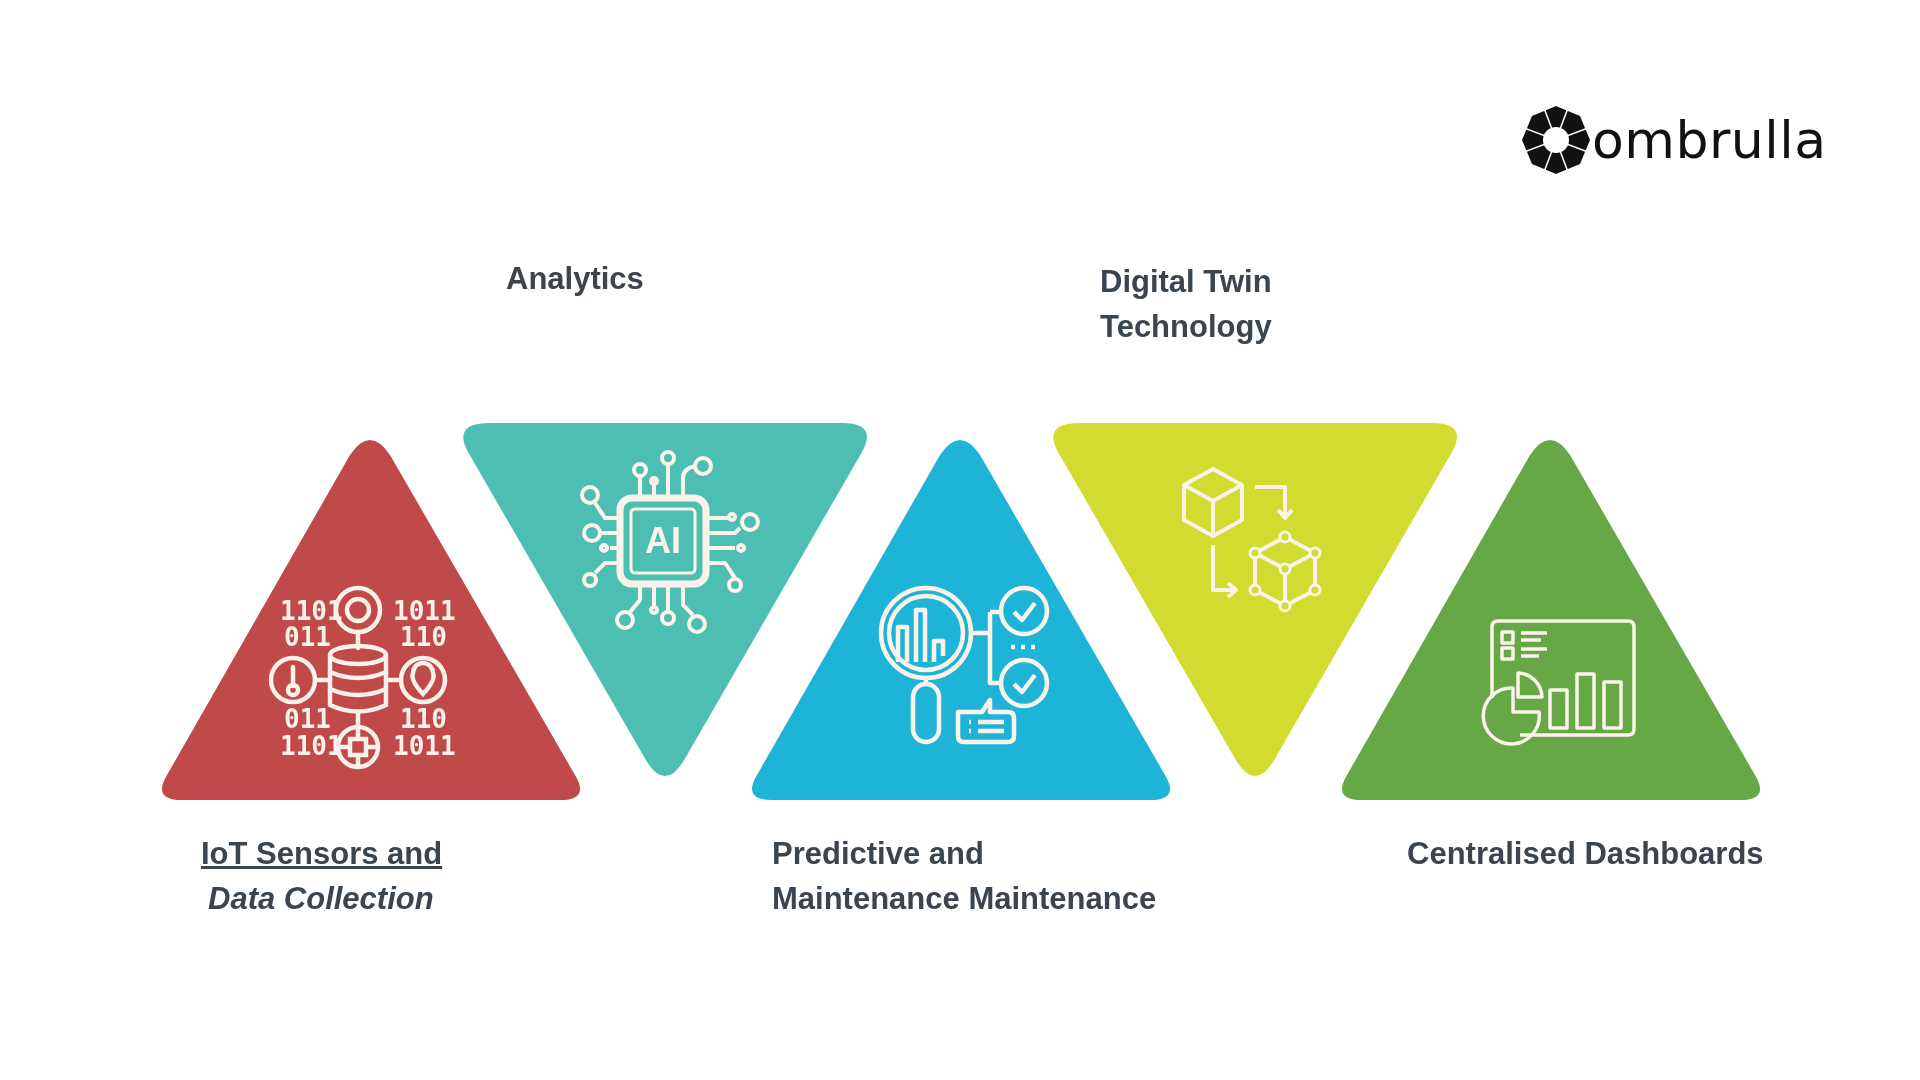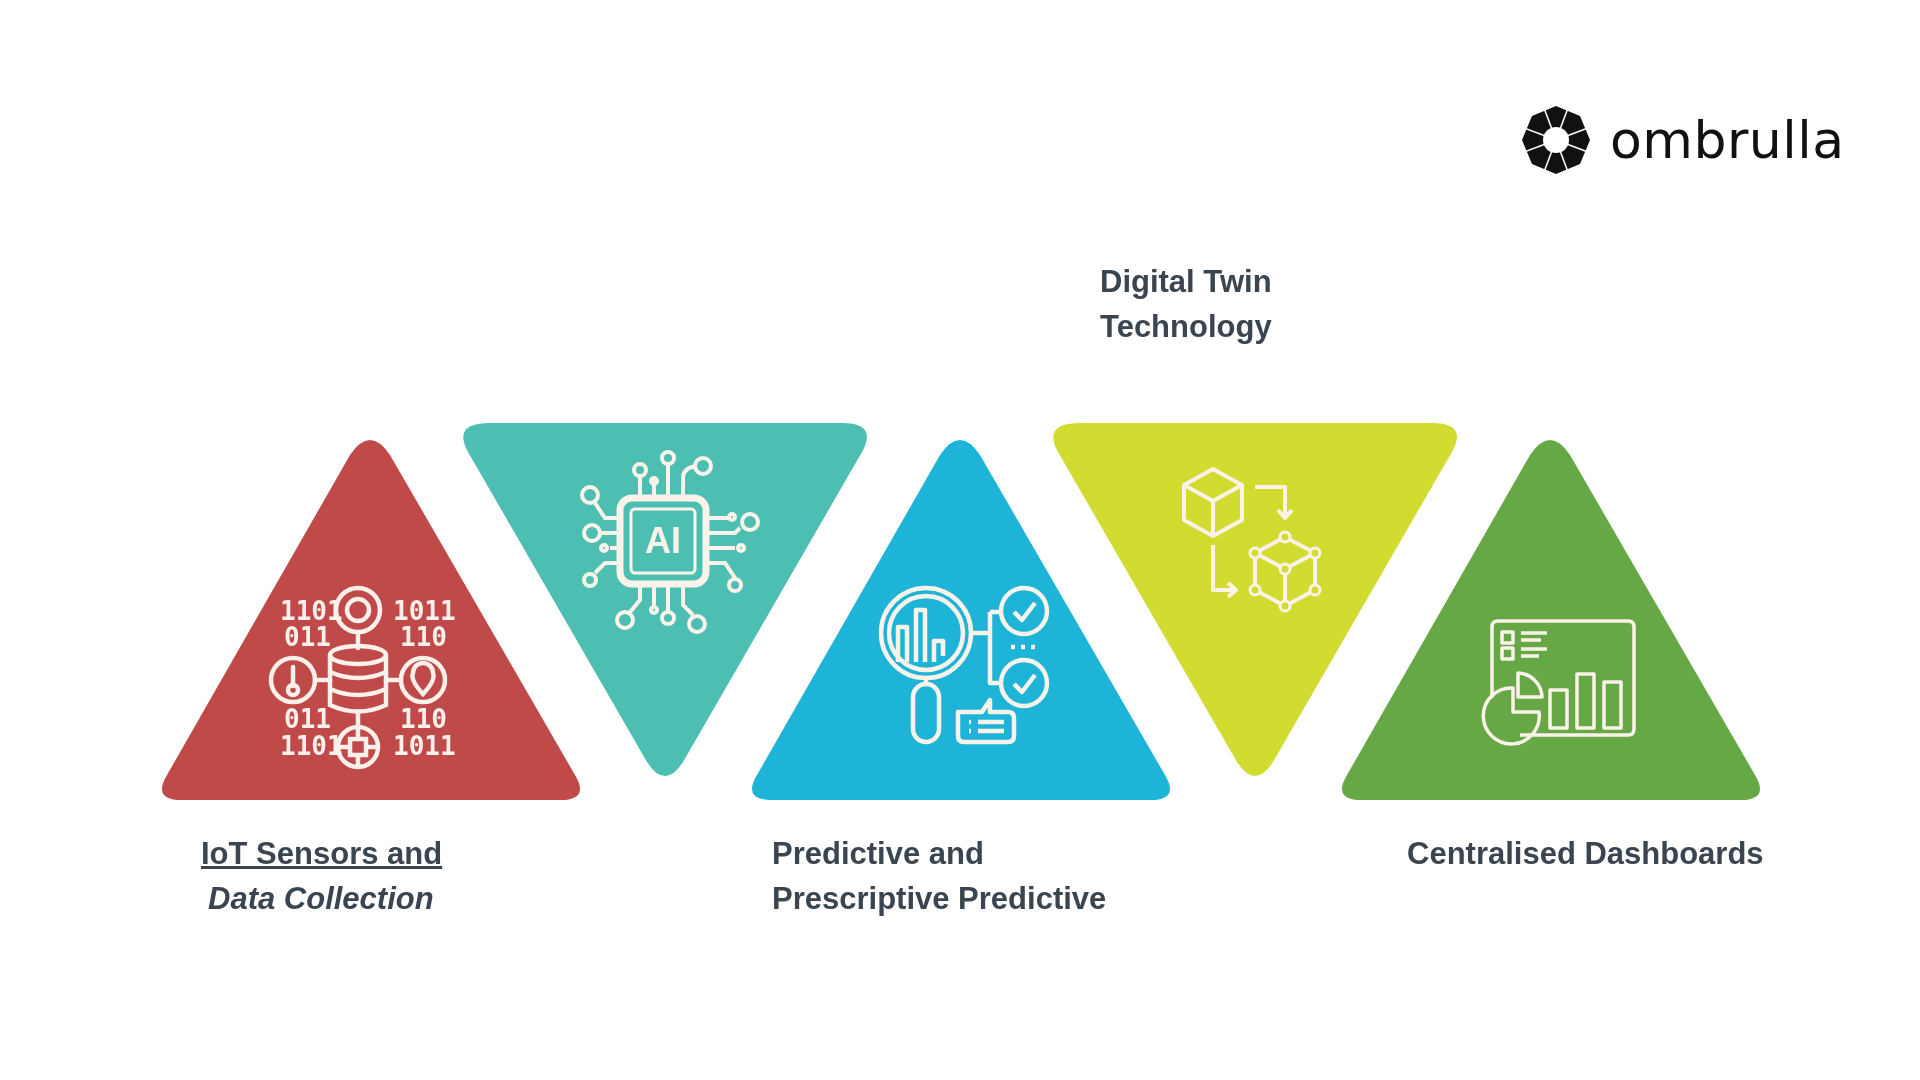--- a/index.html
+++ b/index.html
@@ -1,17 +1,17 @@
 <!DOCTYPE html>
 <html><head>
 <meta charset="utf-8">
 <style>
   html, body { margin:0; padding:0; background:#ffffff; }
   body { width:1920px; height:1080px; position:relative; overflow:hidden; font-family:"Liberation Sans", "DejaVu Sans", sans-serif; }
-  .logo { position:absolute; left:1520px; top:104px; height:72px; display:flex; align-items:center; gap:18px; }
+  .logo { position:absolute; left:1520px; top:104px; height:72px; display:flex; align-items:center; gap:0; }
   .logo svg { width:72px; height:72px; }
   .logo-text { font-family:"DejaVu Sans", sans-serif; font-size:52px; color:#111; letter-spacing:0.5px; line-height:1; }
   #shapes { position:absolute; left:0; top:0; width:1920px; height:1080px; }
   .label { position:absolute; font-family:"Liberation Sans", sans-serif; font-weight:700; font-size:31px; line-height:45px; color:#3a4550; white-space:nowrap; }
   .label div { display:block; }
 </style>
 </head>
 <body>
 
 <div class="logo">
@@ -164,25 +164,26 @@
 </svg>
 
 <div class="label" style="left:201px; top:831px;text-decoration:underline;">
   <div>IoT Sensors and</div>
 </div>
 <div class="label" style="left:208px; top:876px;font-style:italic;">
   <div>Data Collection</div>
 </div>
 
 <div class="label" style="left:506px; top:256px;">
+  <div>Analytics</div>
 </div>
 
 <div class="label" style="left:772px; top:831px;">
   <div>Predictive and</div>
-  <div>Prescriptive Predictive</div>
+  <div>Maintenance Maintenance</div>
 </div>
 
 <div class="label" style="left:1100px; top:259px;">
   <div>Digital Twin</div>
   <div>Technology</div>
 </div>
 
 <div class="label" style="left:1407px; top:831px;">
   <div>Centralised Dashboards</div>
 </div>

